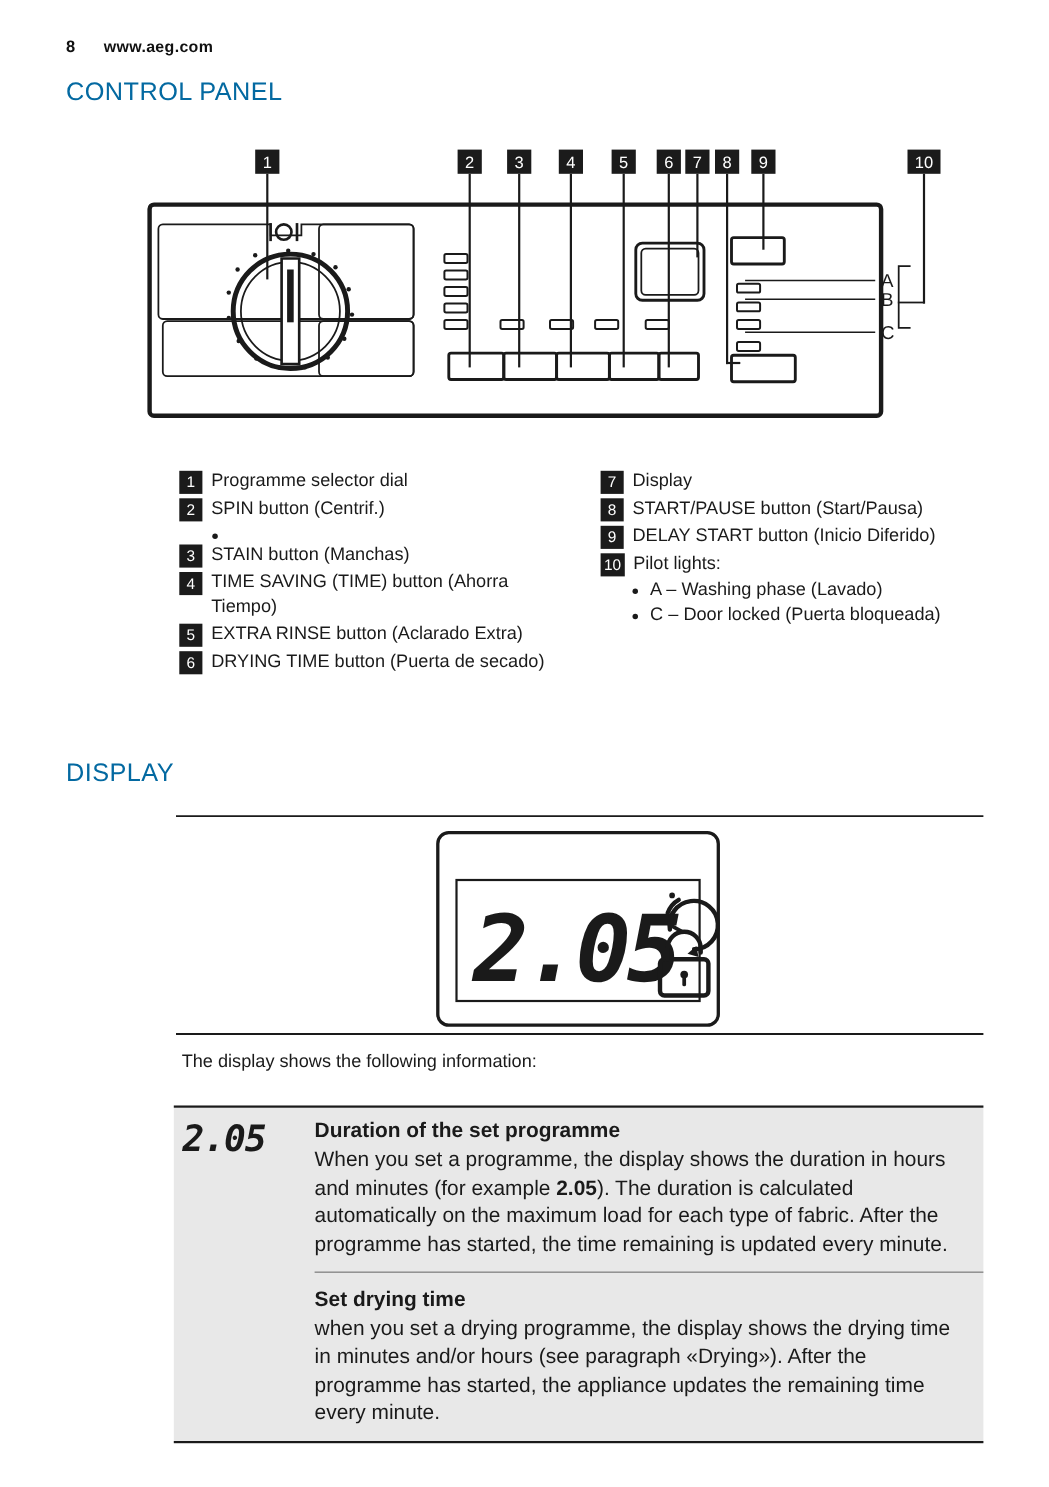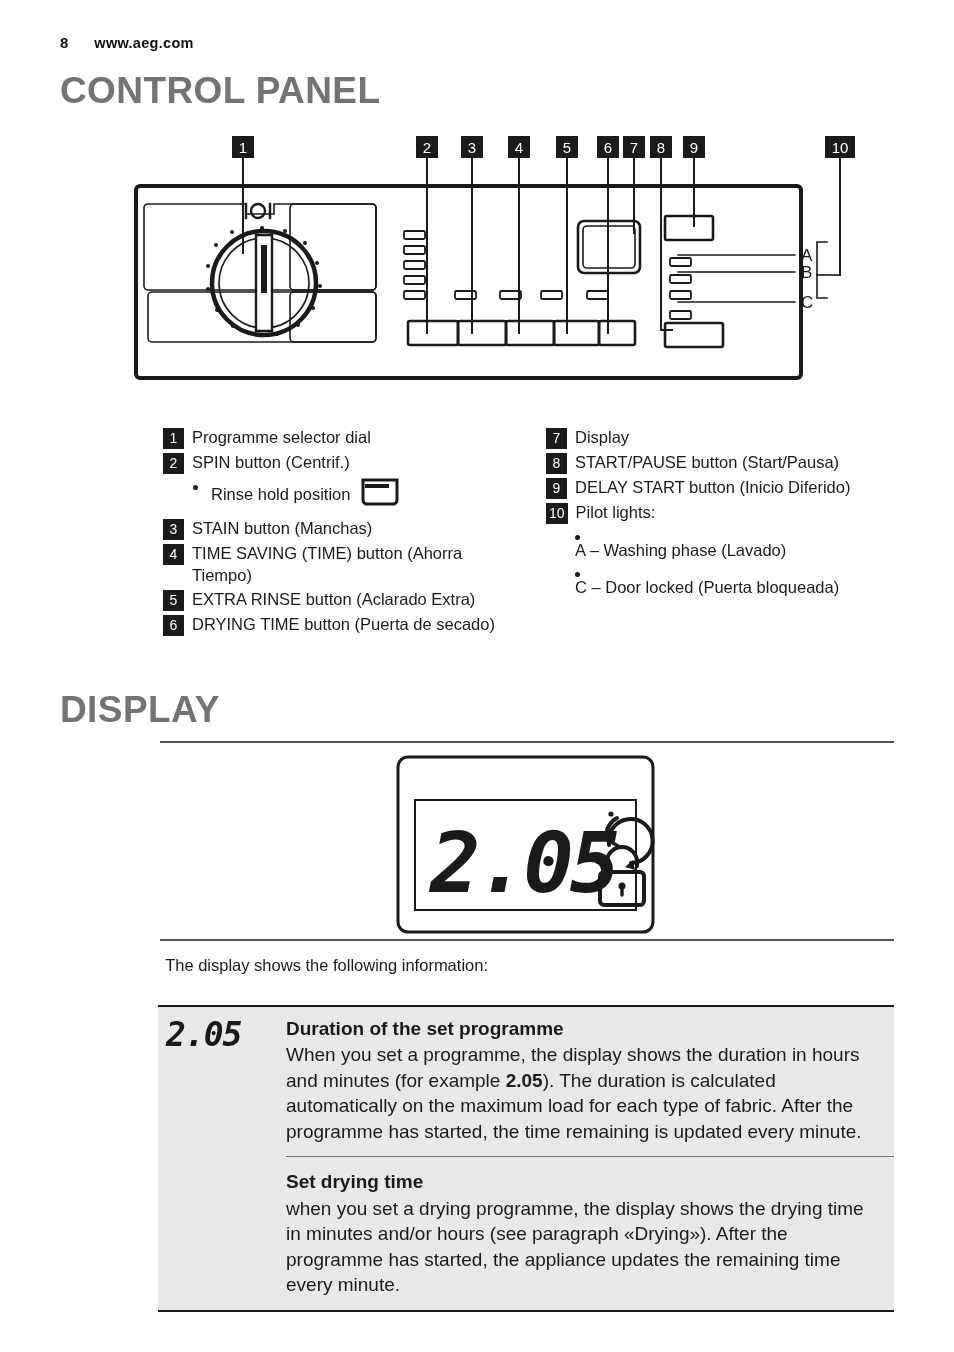--- a/index.html
+++ b/index.html
@@ -33,24 +33,24 @@
   .page-site {
     font-size: 14.5px;
     font-weight: bold;
     letter-spacing: 0.3px;
     color: #111;
   }
 
   
   .h1 {
     position: absolute;
-    font-size: 37px;
-    font-weight: 700;
+    font-size: 23px;
+    font-weight: 400;
     letter-spacing: 0.4px;
-    color: #737373;
+    color: #0369a1;
   }
   #heading-control-panel { left: 60px; top: 70px; }
   #heading-display       { left: 60px; top: 689px; }
 
   
   .figure {
     position: absolute;
     left: 0; top: 0;
     width: 954px; height: 1352px;
     pointer-events: none;
@@ -107,21 +107,20 @@
     align-items: center;
     gap: 9px;
   }
   .tub-icon { flex: 0 0 auto; }
 
   .abc-bullet {
     display: flex;
     align-items: flex-start;
     margin-left: 29px;
     margin-bottom: 1px;
-    flex-direction: column;
   }
   .abc-bullet .dot {
     flex: 0 0 auto;
     width: 5px; height: 5px;
     border-radius: 50%;
     background: #1a1a1a;
     margin-right: 11px;
     margin-top: 9px;
   }
 
@@ -342,29 +341,20 @@
     <span class="badge">1</span>
     <span class="legend-text">Programme selector dial</span>
   </div>
 
   <div class="legend-row">
     <span class="badge">2</span>
     <span class="legend-text">SPIN button (Centrif.)</span>
   </div>
   <div class="sub-bullet">
     <span class="dot"></span>
-    <span class="rinse-line">
-      <span>Rinse hold position</span>
-      <span class="tub-icon">
-        <svg width="42" height="32" viewBox="0 0 42 32">
-          <path d="M4 4 h34 v20 a4 4 0 0 1 -4 4 h-26 a4 4 0 0 1 -4 -4 z" fill="none" stroke="#1a1a1a" stroke-width="3"></path>
-          <line x1="6" y1="10" x2="30" y2="10" stroke="#1a1a1a" stroke-width="4"></line>
-        </svg>
-      </span>
-    </span>
   </div>
 
   <div class="legend-row">
     <span class="badge">3</span>
     <span class="legend-text">STAIN button (Manchas)</span>
   </div>
 
   <div class="legend-row">
     <span class="badge">4</span>
     <span class="legend-text">TIME SAVING (TIME) button (Ahorra Tiempo)</span>

